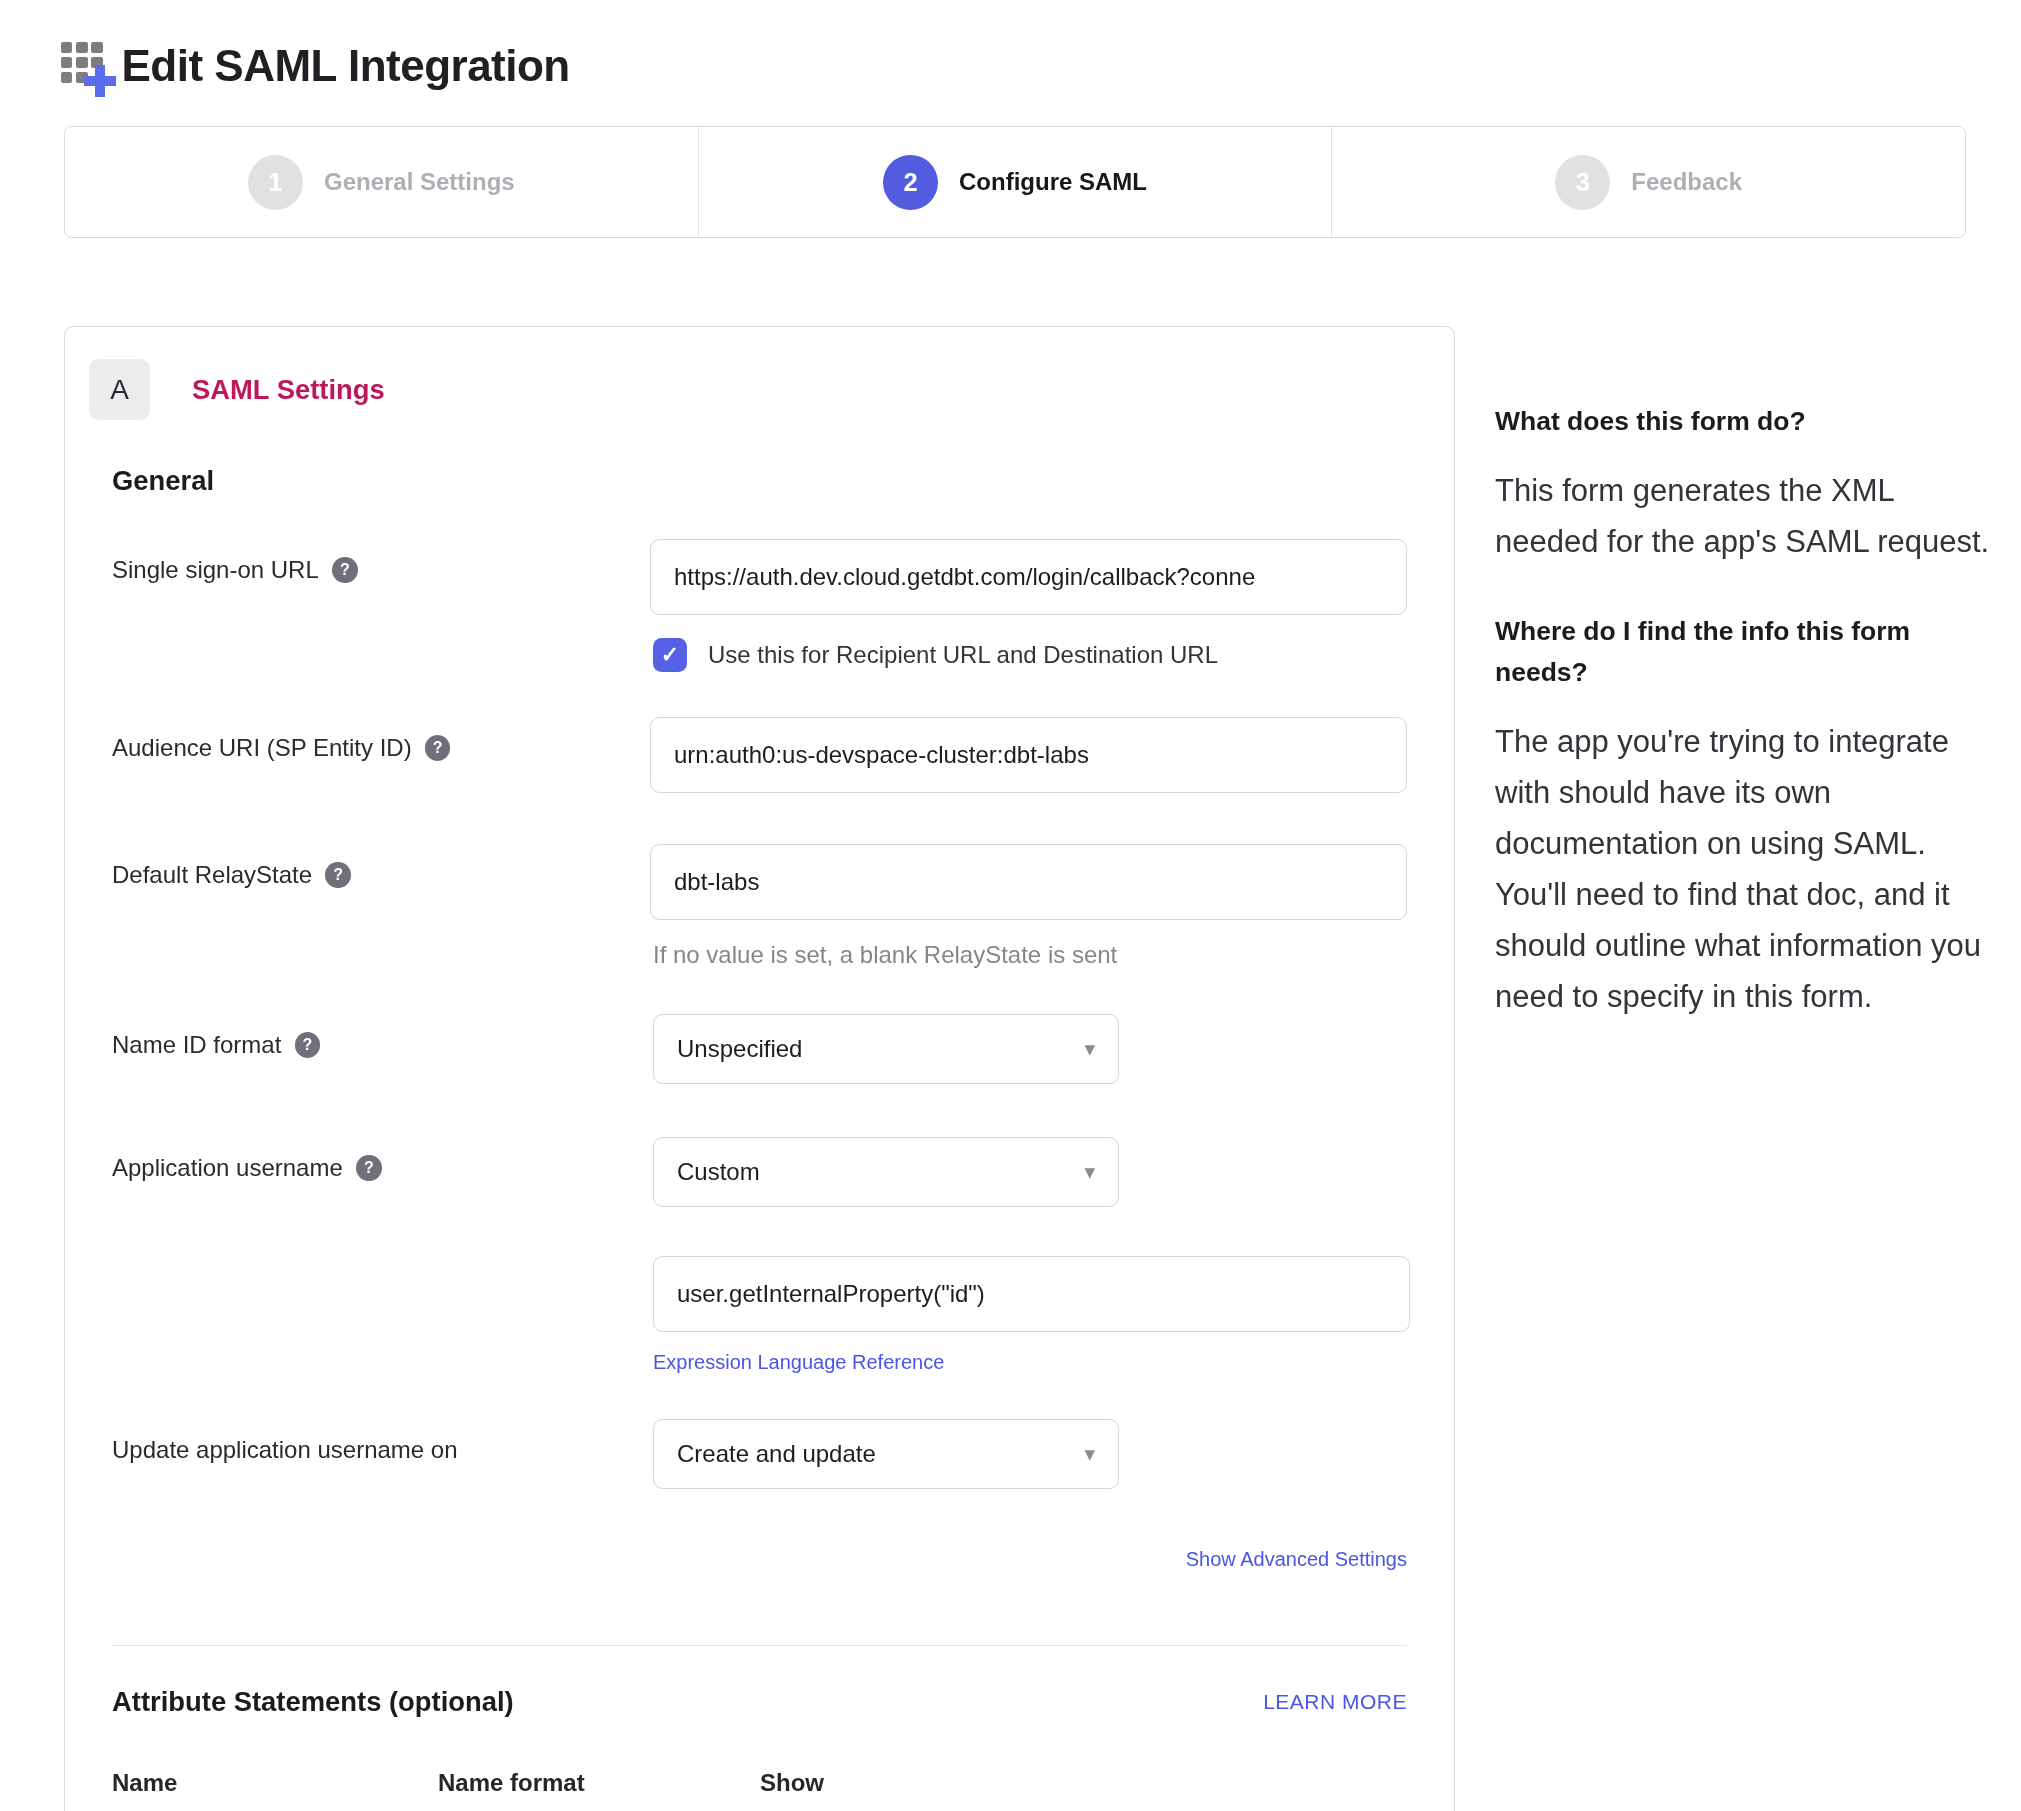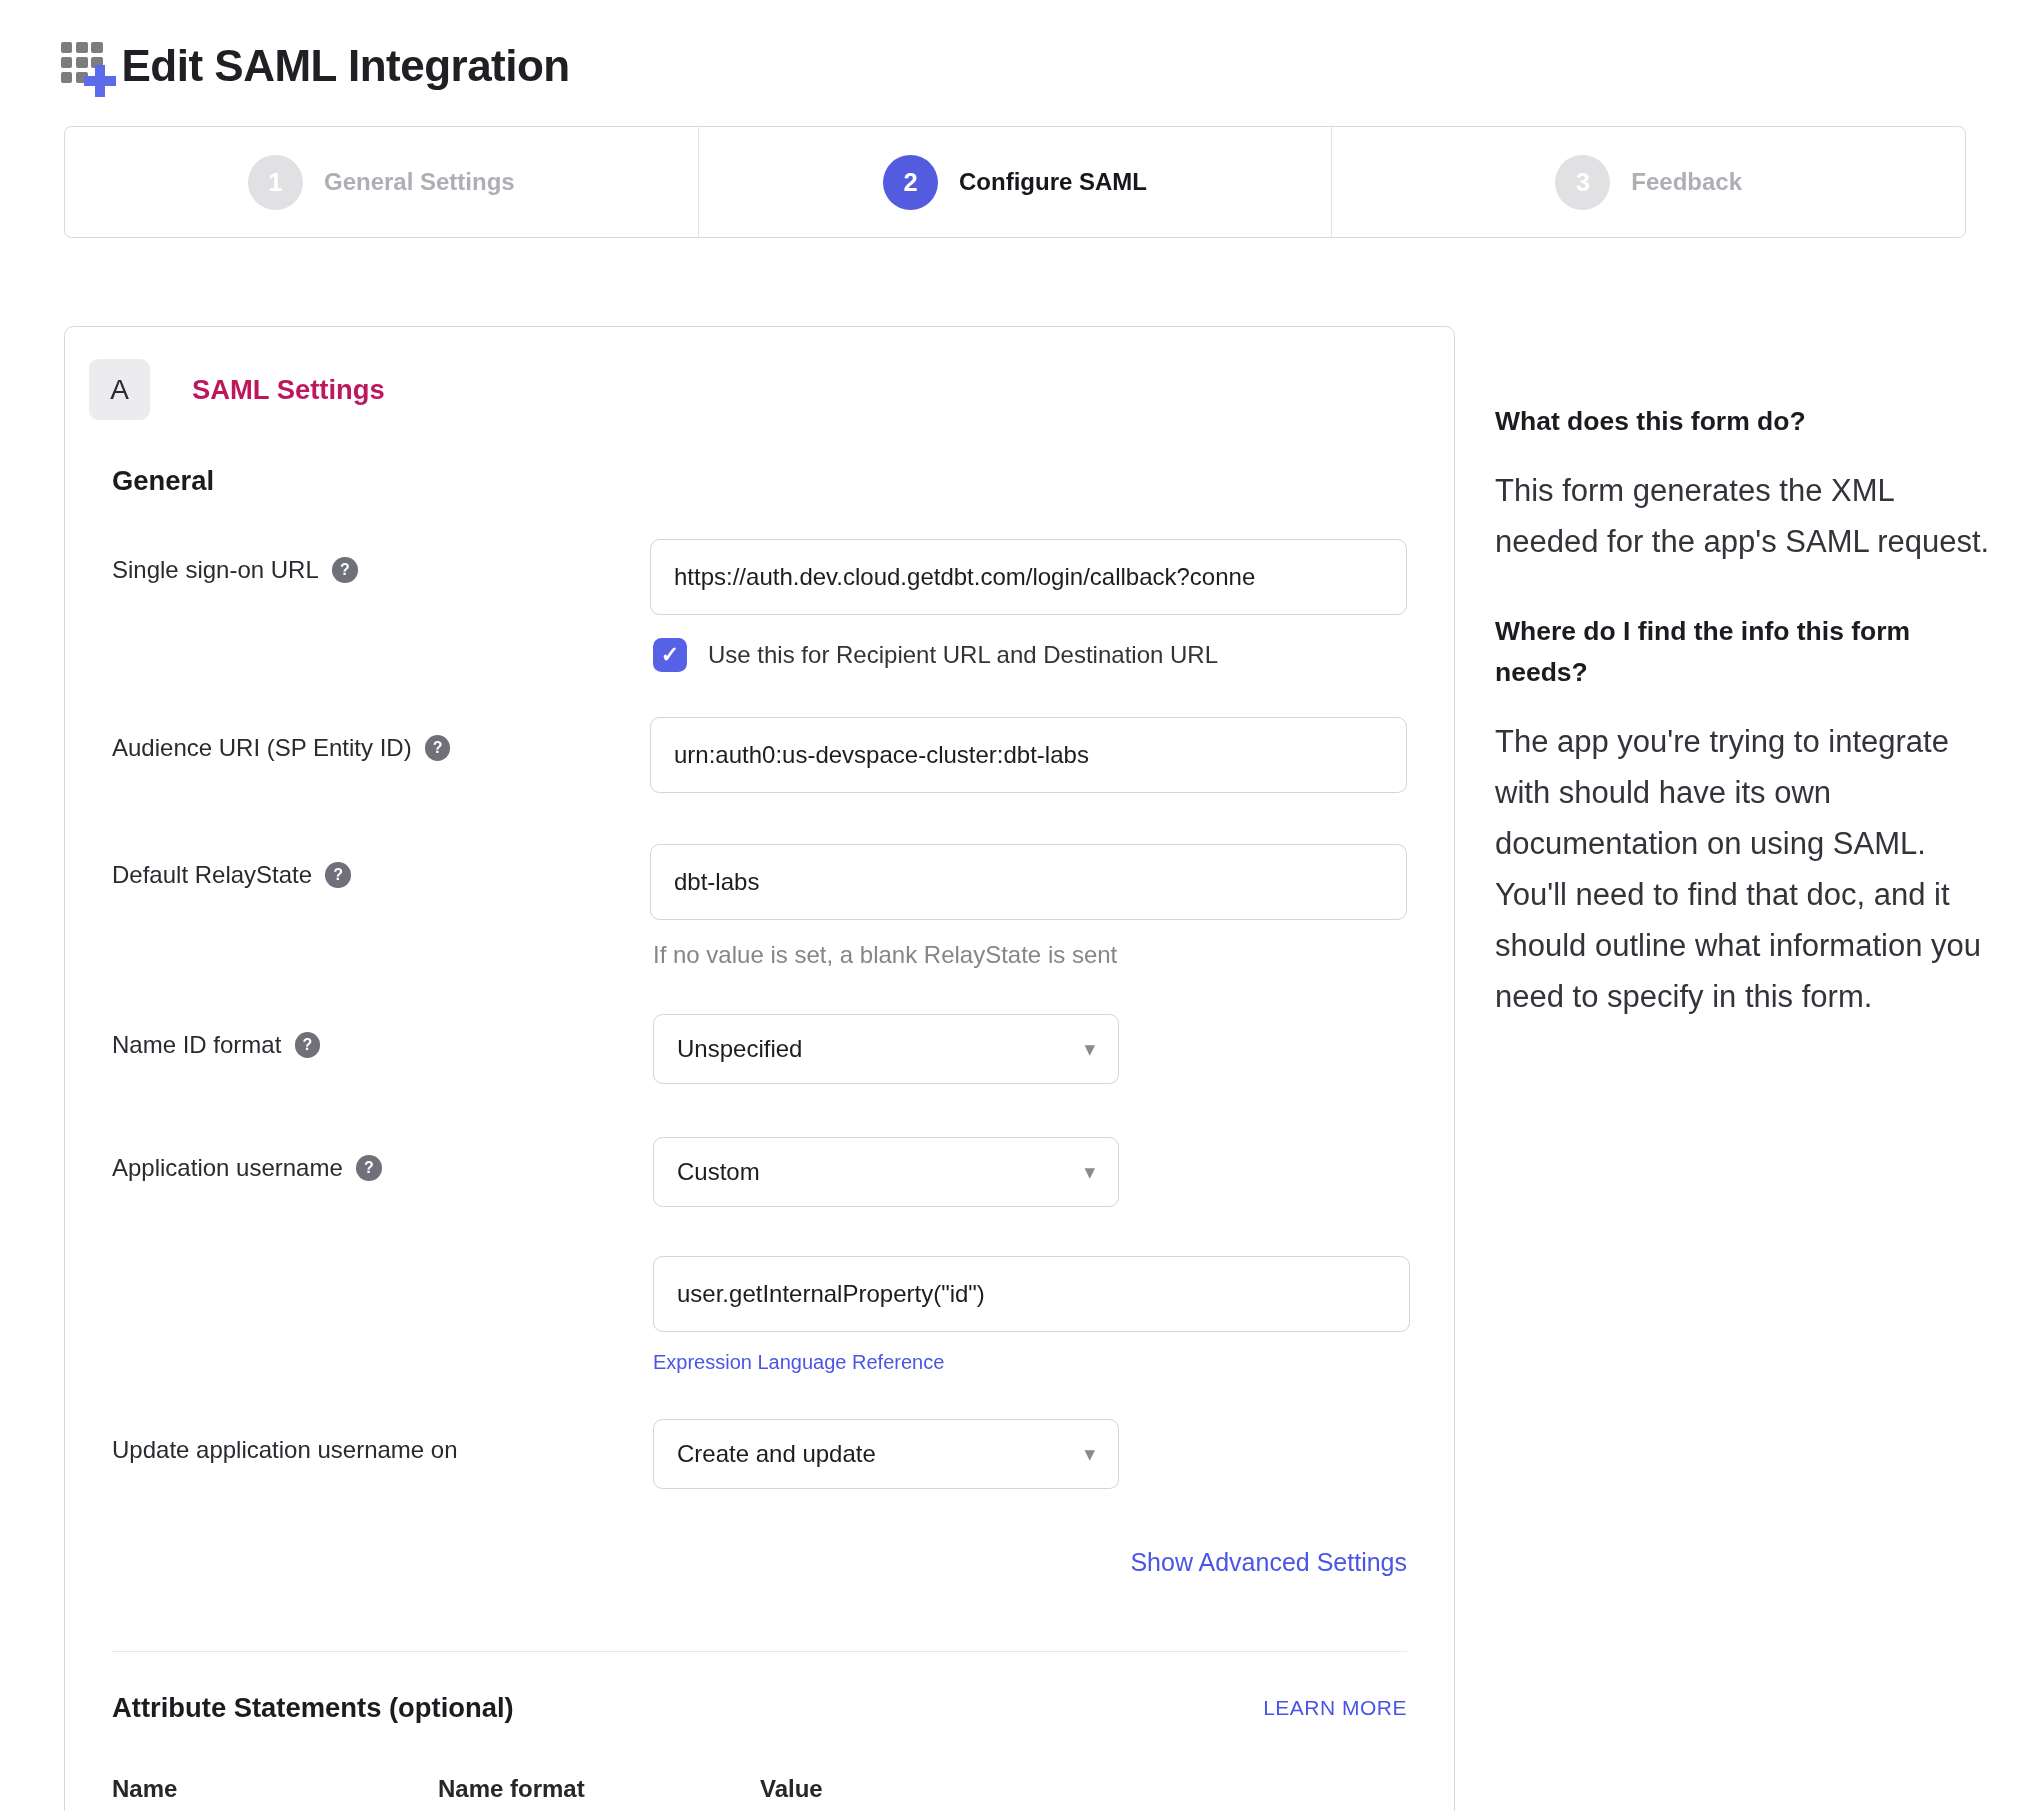--- a/index.html
+++ b/index.html
@@ -64,21 +64,21 @@
   .checkbox { width:34px; height:34px; border-radius:8.5px; background:#5661e6; flex:none;
               display:flex; align-items:center; justify-content:center;
               color:#fff; font-size:22px; font-weight:700; }
   .checkbox-label { font-size:24px; color:#33333a; }
 
   .hint { margin-top:21px; margin-left:541px; font-size:24px; color:#85858b; }
 
   .link { color:#4b55e5; font-size:20px; text-decoration:none; cursor:pointer; }
   .expr-link-row { margin-top:19px; margin-left:541px; }
   .advanced-row { margin-top:59px; text-align:right; }
-  .advanced-row .link { font-size:25px; }
+  .advanced-row .link { font-size:20px; }
 
   .divider { margin-top:74px; border-top:1.9px solid #e9e9ec; }
 
   .attr-header-row { margin-top:40px; display:flex; align-items:center; justify-content:space-between; }
   .attr-heading { font-size:27.4px; font-weight:700; color:#1b1b20; }
   .learn-more { font-size:21px; letter-spacing:0.5px; }
 
   .attr-cols { margin-top:51px; display:flex; }
   .attr-col { font-size:24px; font-weight:700; color:#26262b; }
   .attr-col.c1 { width:326px; }
@@ -231,21 +231,21 @@
   <div class="divider"></div>
 
   <div class="attr-header-row">
     <div class="attr-heading">Attribute Statements (optional)</div>
     <a class="link learn-more">LEARN MORE</a>
   </div>
 
   <div class="attr-cols">
     <div class="attr-col c1">Name</div>
     <div class="attr-col c2">Name format</div>
-    <div class="attr-col c3">Value</div>
+    <div class="attr-col c3">Show</div>
   </div>
 </div>
 
 <div class="sidebar">
   <h3>What does this form do?</h3>
   <p>This form generates the XML needed for the app's SAML request.</p>
   <h3 class="second">Where do I find the info this form needs?</h3>
   <p>The app you're trying to integrate with should have its own documentation on using SAML. You'll need to find that doc, and it should outline what information you need to specify in this form.</p>
 </div>
 

